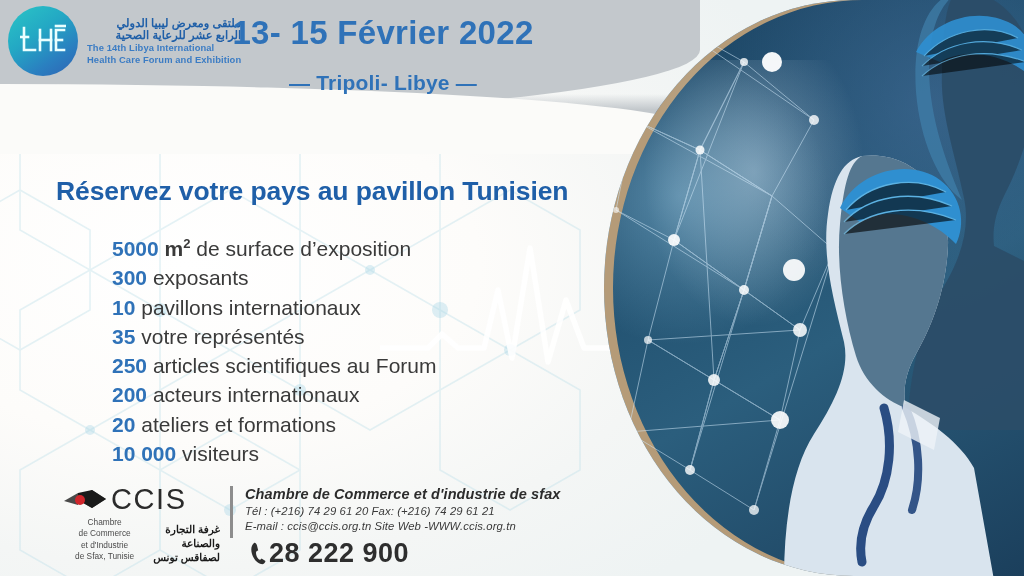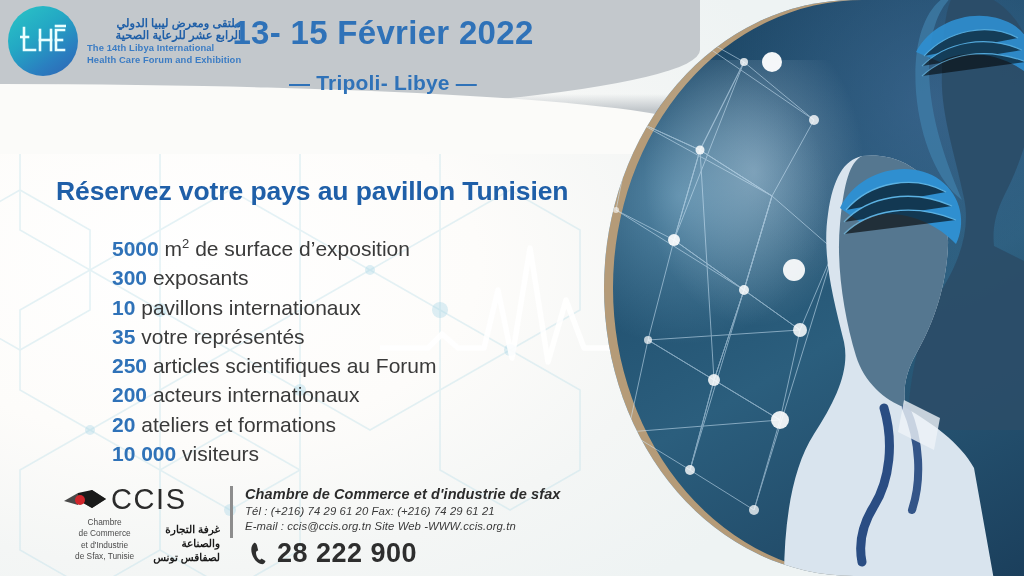--- a/index.html
+++ b/index.html
@@ -116,21 +116,21 @@
   }
   .stats {
     position: absolute; left: 112px; top: 234px;
     list-style: none; margin: 0; padding: 0;
   }
   .stats li {
     font-size: 21px; color: #3a3a3a; line-height: 1.395;
     white-space: nowrap;
   }
   .stats .num { color: #2f72b8; font-weight: bold; }
-  .stats .unit { font-weight: normal; margin-top: 40px; }
+  .stats .unit { font-weight: bold; margin-top: 40px; }
   .stats sup { font-size: .62em; vertical-align: super; }
   
   .footer {
     position: absolute; left: 62px; top: 484px;
     display: flex; align-items: flex-start;
   }
   .ccis { width: 158px; }
   .ccis-top { display: flex; align-items: center; gap: 3px; }
   .ccis-arrow { width: 46px; height: 30px; flex: none; }
   .ccis-word {
@@ -154,21 +154,21 @@
   .contact-title {
     font-size: 14.5px; font-weight: bold; font-style: italic;
     color: #2c2c2c; letter-spacing: .1px;
   }
   .contact-line {
     font-size: 11.3px; font-style: italic; color: #3a3a3a;
     margin-top: 3px; letter-spacing: .1px;
   }
   .phone {
     position: absolute; left: 250px; top: 538px;
-    display: flex; align-items: center; gap: 8px;
+    display: flex; align-items: center; gap: 0;
     color: #2e2e2e;
     text-align: right;
   }
   .phone-icon { width: 19px; height: 23px; }
   .phone-num {
     font-size: 27px; font-weight: bold; letter-spacing: .5px;
   }
 </style>
 </head>
 <body>

